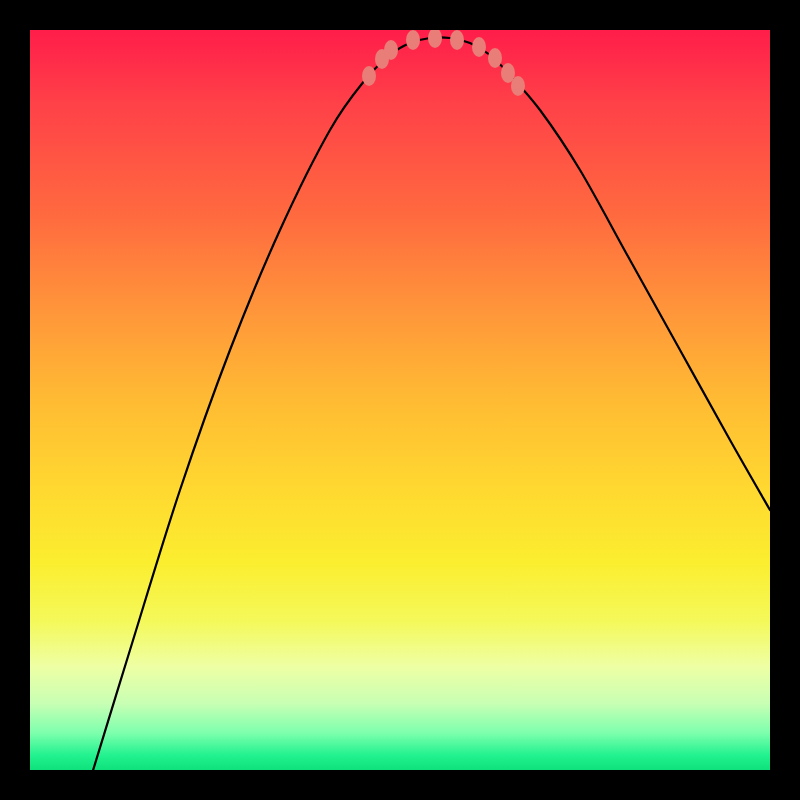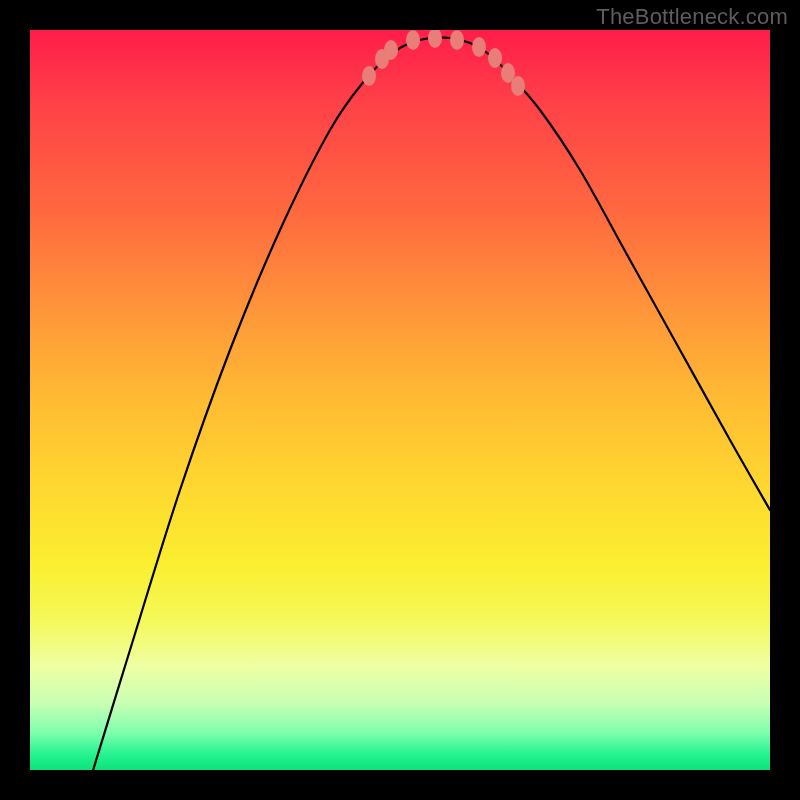--- a/index.html
+++ b/index.html
@@ -87,14 +87,13 @@
           <ellipse cx="405" cy="8" rx="7" ry="10" class="marker"></ellipse>
           <ellipse cx="427" cy="10" rx="7" ry="10" class="marker"></ellipse>
           <ellipse cx="449" cy="17" rx="7" ry="10" class="marker"></ellipse>
           <ellipse cx="465" cy="28" rx="7" ry="10" class="marker"></ellipse>
           <ellipse cx="478" cy="43" rx="7" ry="10" class="marker"></ellipse>
           <ellipse cx="488" cy="56" rx="7" ry="10" class="marker"></ellipse>
         </g>
     </svg>
   </div>
 
-  <div class="watermark">TheBottleneck.com</div>
 </div>
 
 </body></html>

